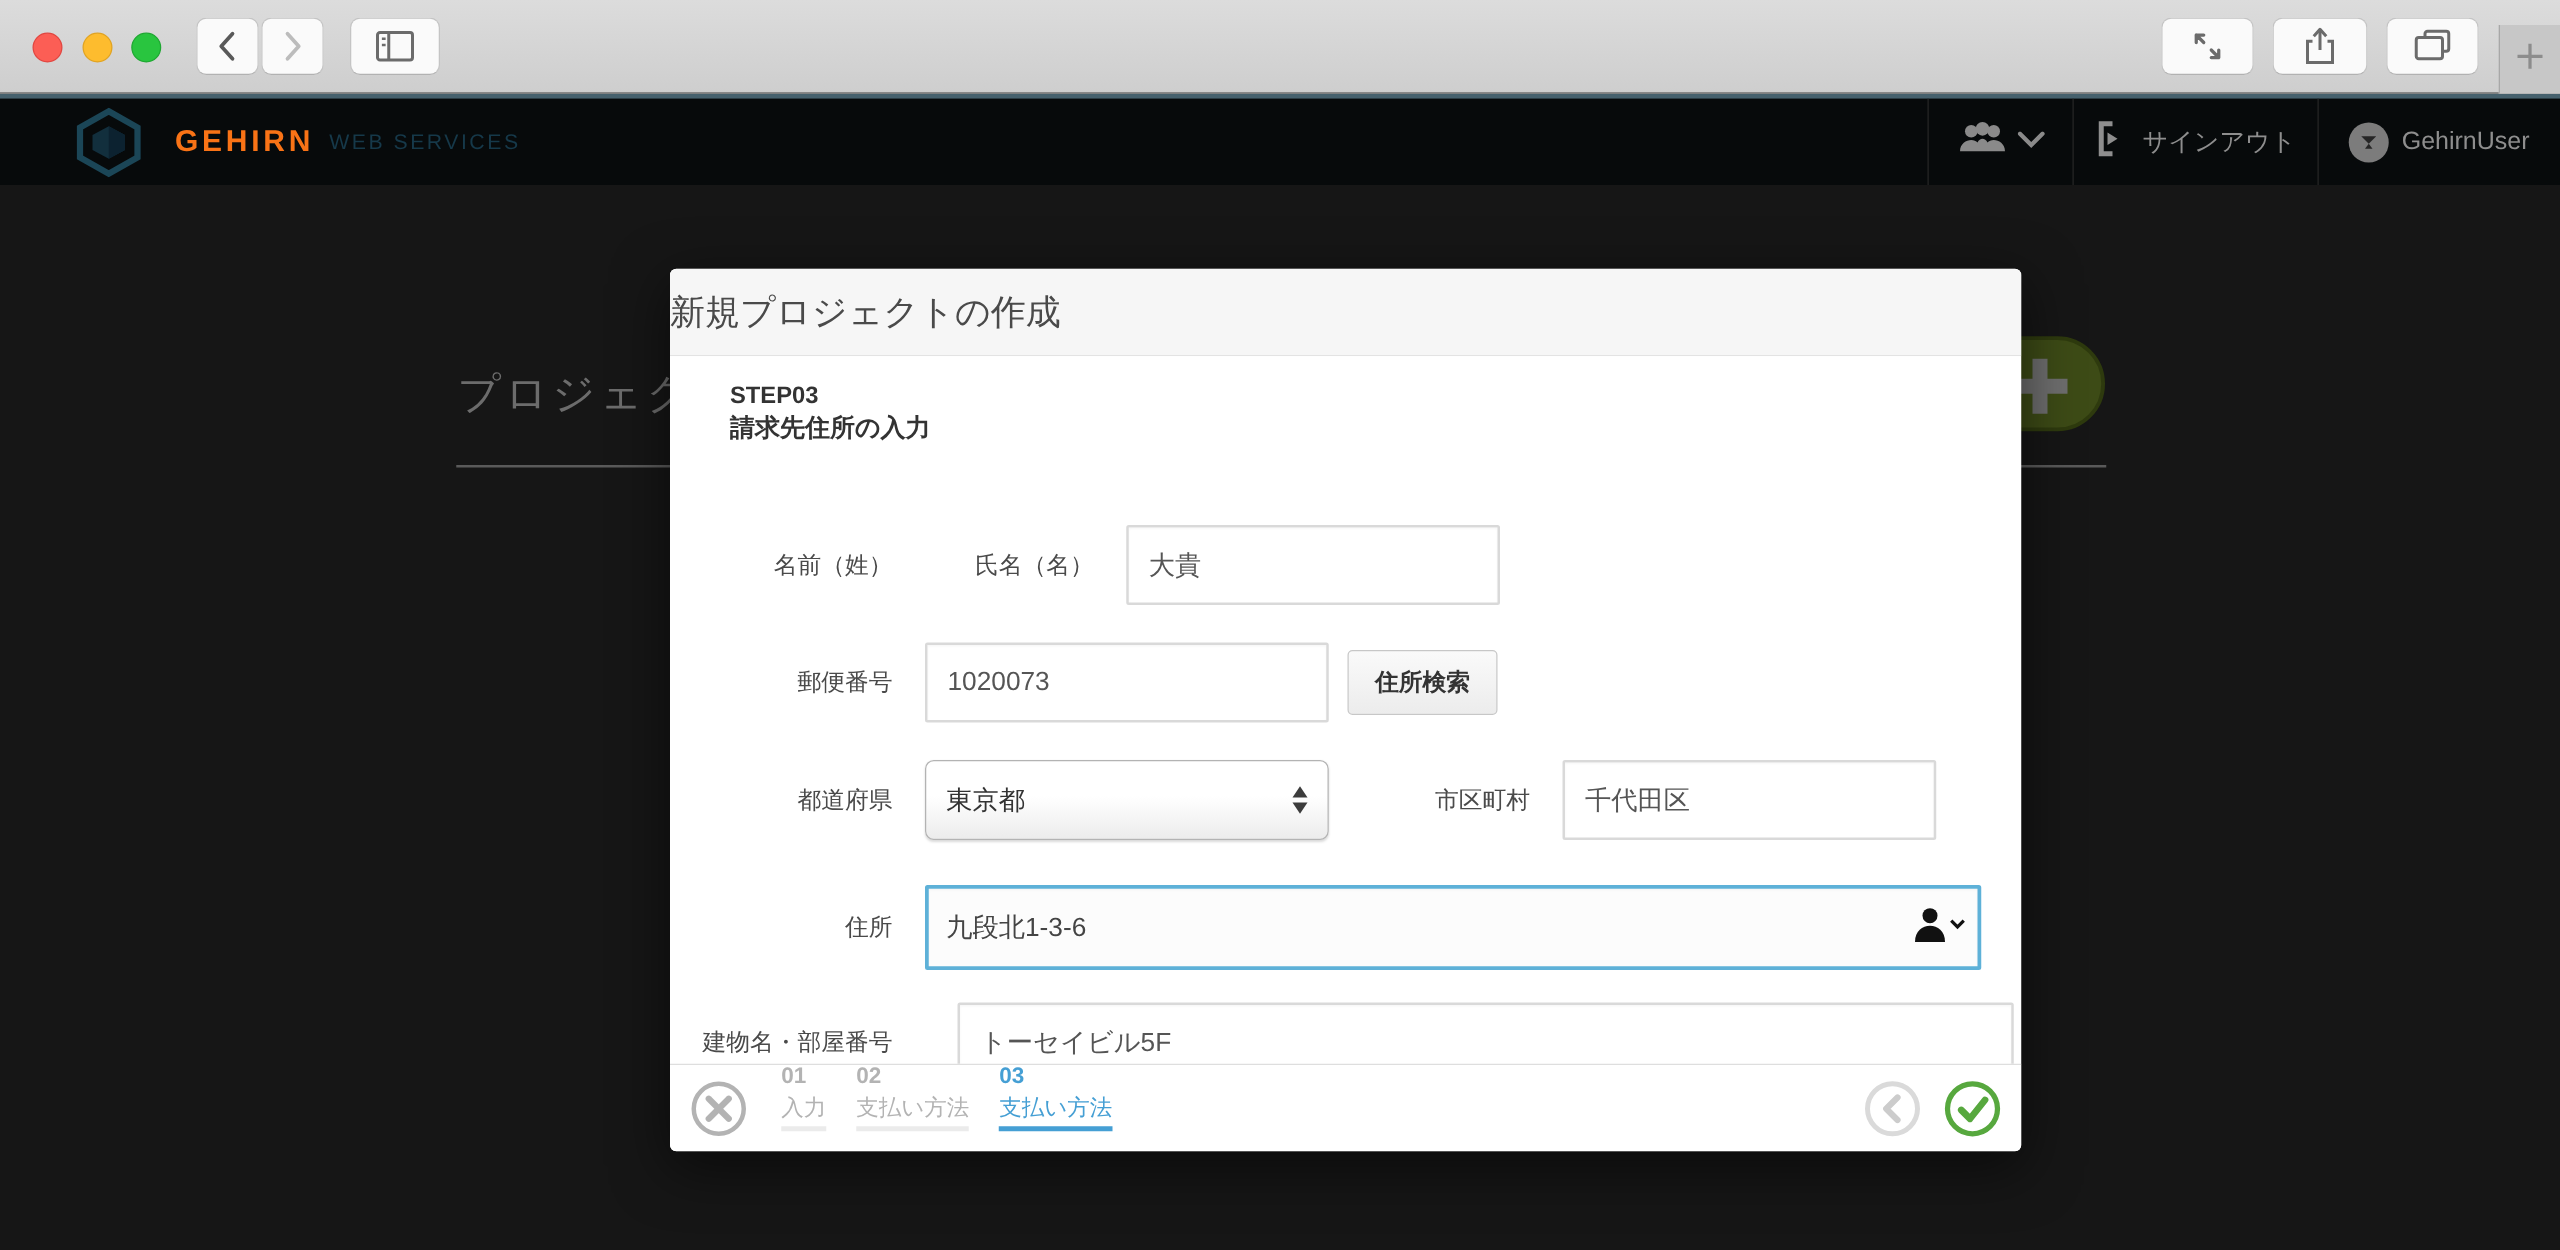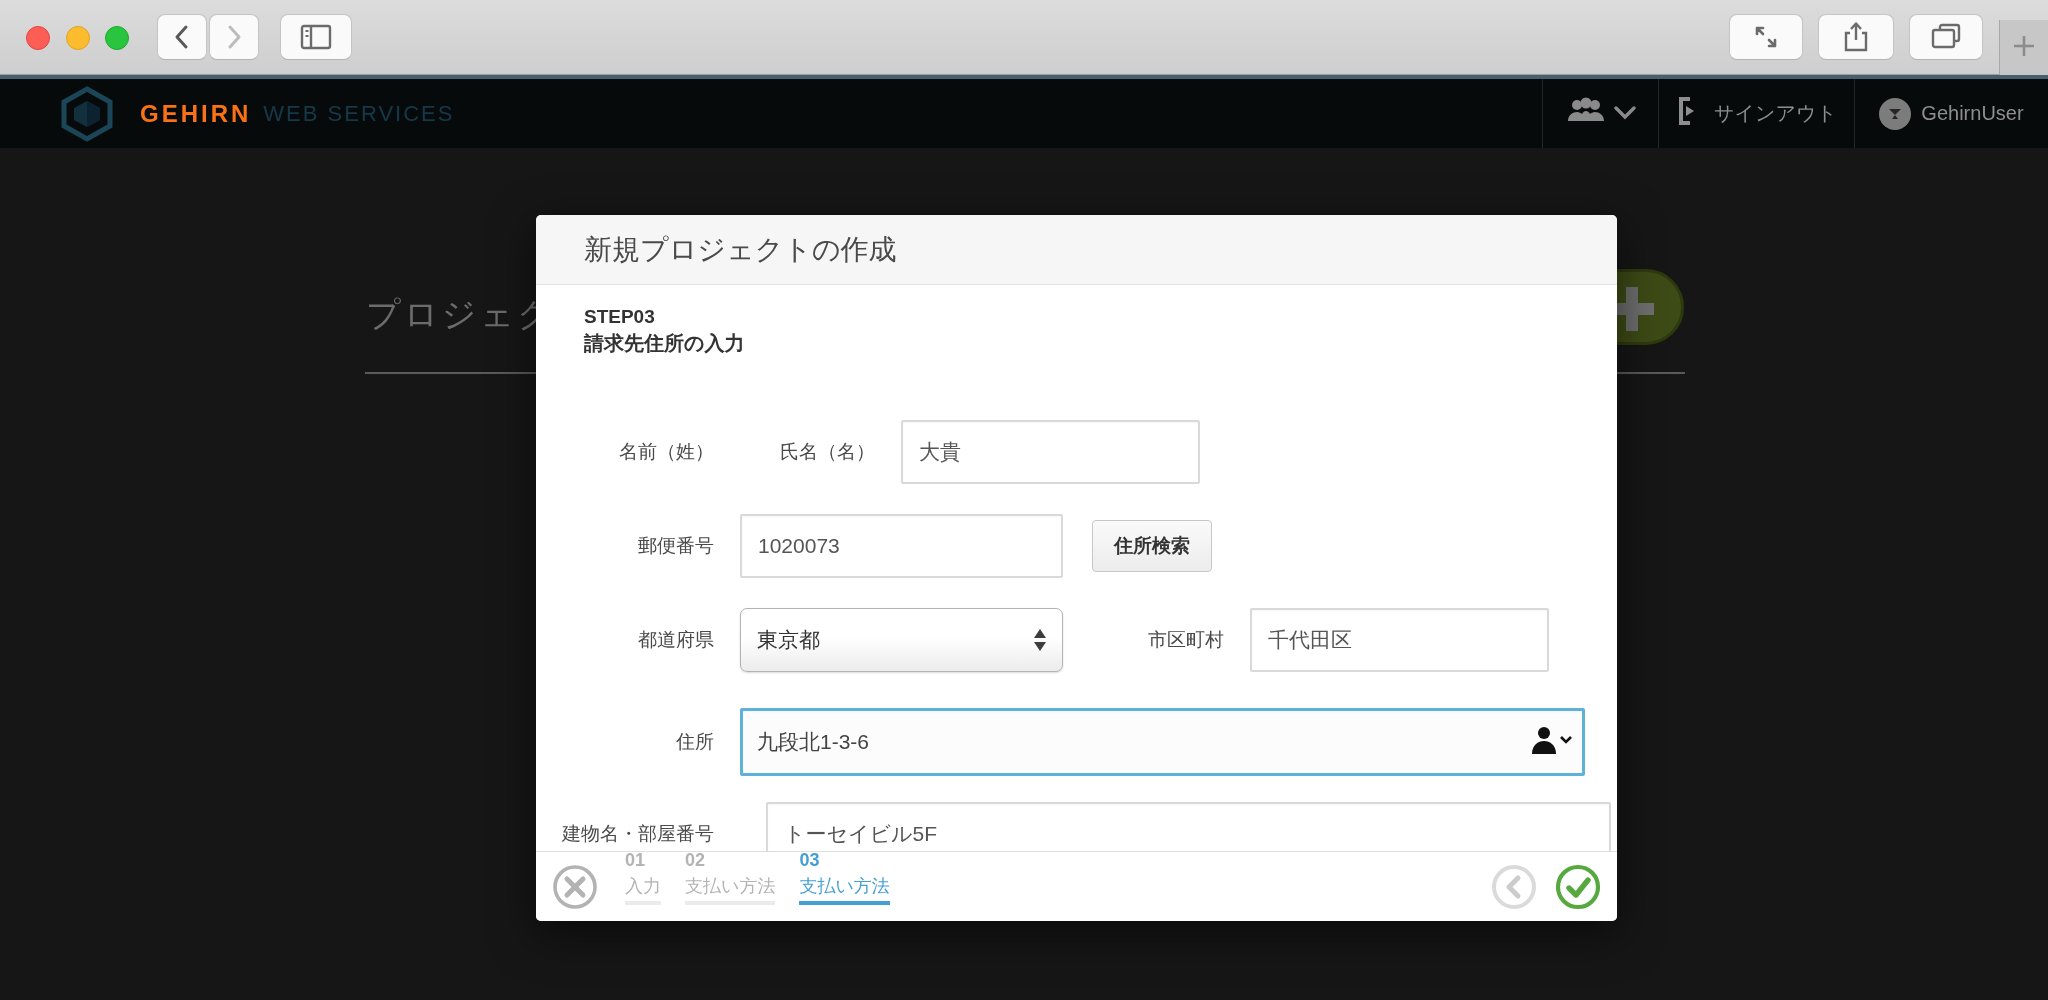--- a/index.html
+++ b/index.html
@@ -19,21 +19,21 @@
   .tb-btn svg { display:block; }
   .newtab-strip { position:absolute; right:0; top:20px; width:49px; height:55px;
     background:#c7c7c7; border-left:1px solid #a8a8a8; display:flex; align-items:center; justify-content:center; }
 
   
   .site-accent { position:absolute; left:0; top:75px; width:2048px; height:4px; background:#46616d; }
   .site-header { position:absolute; left:0; top:79px; width:2048px; height:69px; background:#070a0b; display:flex; align-items:center; }
   .logo { display:flex; align-items:center; margin-left:58px; }
   .logo svg { display:block; }
   .brand-main { margin-left:24px; font-size:24px; font-weight:bold; letter-spacing:3px; color:#f97316; }
-  .brand-sub  { margin-left:12px; font-size:22px; letter-spacing:2px; color:#16394a; }
+  .brand-sub  { margin-left:12px; font-size:17px; letter-spacing:2px; color:#16394a; }
   .hdr-right { margin-left:auto; display:flex; height:69px; }
   .hdr-item { display:flex; align-items:center; justify-content:center; border-left:1px solid #262626;
     color:#8e8e8e; font-size:20px; cursor:pointer; }
   .hdr-item.orgs    { width:116px; }
   .hdr-item.account { width:194px; }
   .hdr-item.signout { width:196px; }
   .hdr-item span.txt { margin-left:10px; }
   .avatar { width:32px; height:32px; border-radius:50%; background:#7c7c7c; display:flex; align-items:center; justify-content:center; }
 
   
@@ -42,36 +42,36 @@
   .add-project-pill { position:absolute; left:1574px; top:269px; width:110px; height:76px; border-radius:38px;
     background:#3d4b16; border:3px solid #2e3a0e; z-index:2; }
   .add-project-pill .bar { position:absolute; background:#6e6e6e; }
   .add-project-pill .h { left:33px; top:31px; width:44px; height:12px; }
   .add-project-pill .v { left:49px; top:15px; width:12px; height:44px; }
 
   
   .modal { position:absolute; left:536px; top:215px; width:1081px; height:706px; background:#fff;
     border-radius:5px; box-shadow:0 12px 45px rgba(0,0,0,.55); z-index:10; overflow:hidden; }
   .modal-header { height:70px; background:#f6f6f6; border-bottom:1px solid #e3e3e3;
-    display:flex; align-items:center; padding-left:48px; border-radius:5px 5px 0 0; }
+    display:flex; align-items:center; border-radius:5px 5px 0 0; }
   .modal-title { font-size:28px; color:#4a4a4a; }
   .modal-body { position:relative; height:566px; }
   .step-head { padding:18px 0 0 48px; color:#333; }
   .step-no   { font-size:19px; font-weight:bold; line-height:27px; }
   .step-name { font-size:20px; font-weight:bold; line-height:27px; }
   .form { margin-top:63px; }
   .frow { display:flex; align-items:center; margin-bottom:30px; }
   .flabel { width:178px; text-align:right; font-size:19px; color:#4a4a4a; flex:none; }
   .flabel.second { width:161px; }
   .finput { height:64px; border:2px solid #d9d9d9; background:#fff; color:#555; font-size:21px;
     padding:0 16px; margin-left:26px; border-radius:2px; outline:none;
     font-family:"Liberation Sans","DejaVu Sans",sans-serif; box-shadow:inset 0 1px 2px rgba(0,0,0,.04); }
   .w-col   { width:323px; }
   .w-col2  { width:299px; }
-  .btn-zip { margin-left:29px; width:120px; height:52px; background:linear-gradient(#fafafa,#ececec);
+  .btn-zip { margin-left:15px; width:120px; height:52px; background:linear-gradient(#fafafa,#ececec);
     border:1px solid #c7c7c7; border-radius:4px; font-size:19px; font-weight:bold; color:#333; cursor:pointer;
     font-family:"Liberation Sans","DejaVu Sans",sans-serif; }
   .select { position:relative; width:323px; height:64px; margin-left:26px; border:1px solid #b3b3b3; border-radius:7px;
     background:linear-gradient(#ffffff,#ffffff 45%,#ececec); box-shadow:0 1px 2px rgba(0,0,0,.15);
     display:flex; align-items:center; padding-left:16px; font-size:21px; color:#333; cursor:pointer; }
   .stepper { position:absolute; right:16px; top:50%; transform:translateY(-50%); width:12px; height:26px; }
   .stepper .up, .stepper .down { position:absolute; left:0; width:0; height:0;
     border-left:6px solid transparent; border-right:6px solid transparent; }
   .stepper .up   { top:2px;    border-bottom:9px solid #3c3c3c; }
   .stepper .down { bottom:2px; border-top:9px solid #3c3c3c; }

